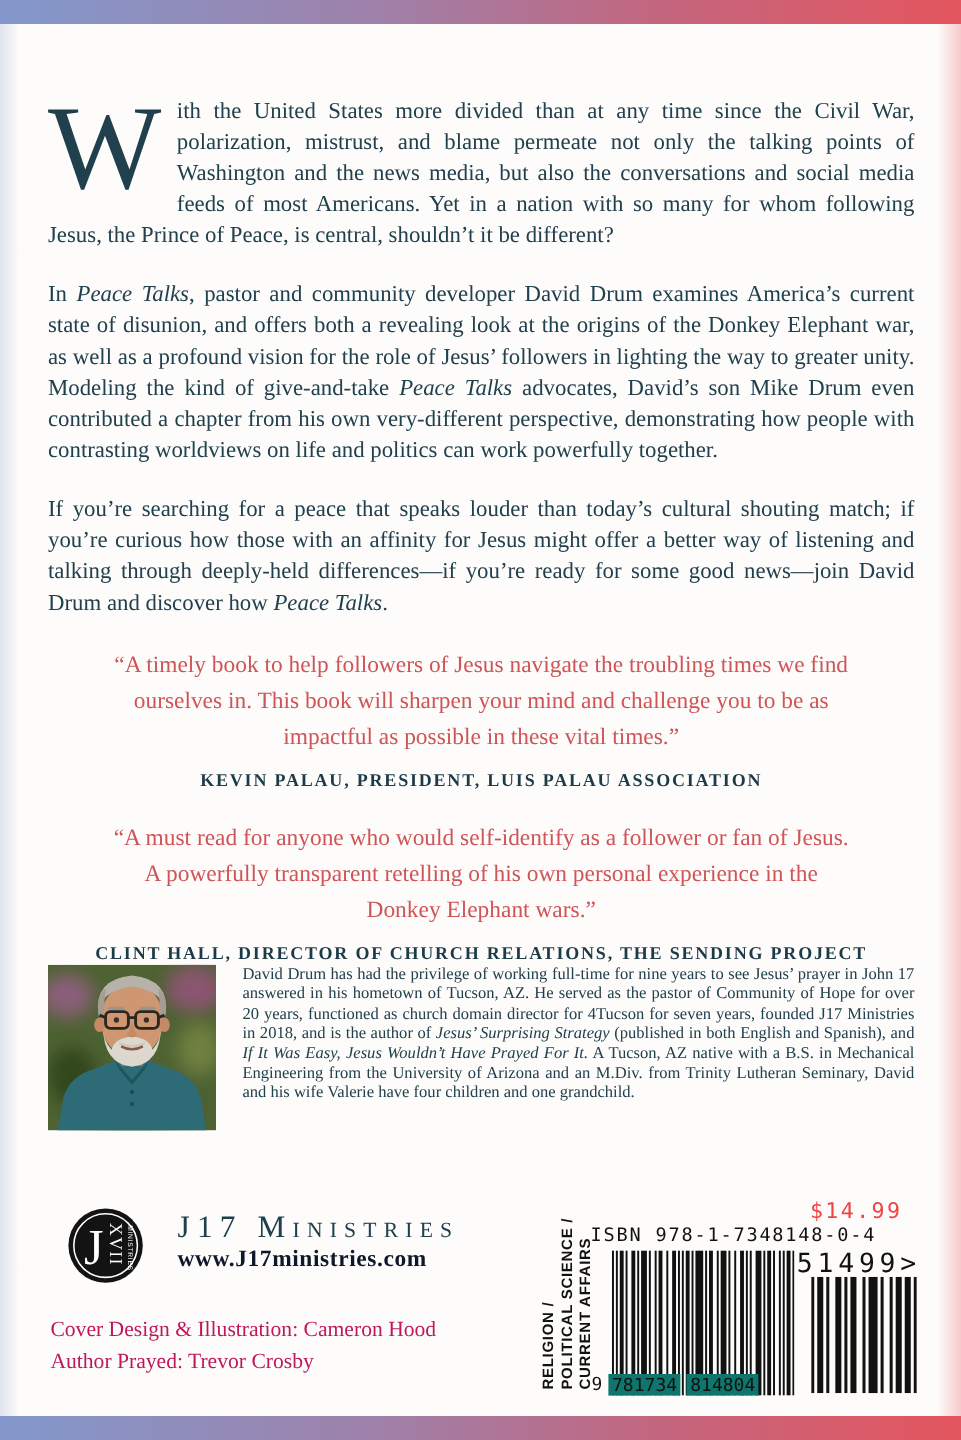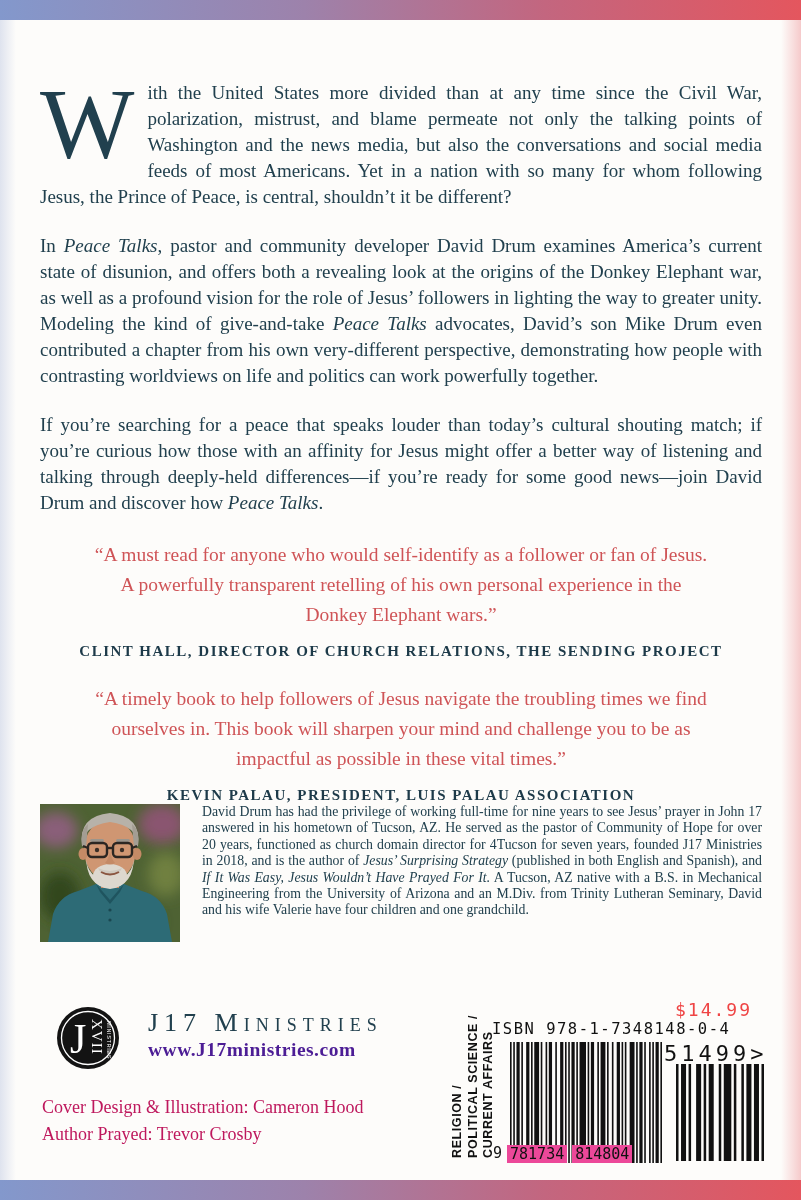--- a/index.html
+++ b/index.html
@@ -57,21 +57,21 @@
   
   .logo-svg{position:absolute;left:56px;top:1006px;width:64px;height:64px;}
   .pub-name{
     position:absolute;left:148px;top:1008px;
     font-size:26px;font-variant:small-caps;letter-spacing:6px;
     color:#21404e;white-space:nowrap;
   }
   .pub-site{
     position:absolute;left:148px;top:1039px;
     font-size:19.5px;font-weight:bold;letter-spacing:0.5px;
-    color:#4c1d95;white-space:nowrap;
+    color:#0f172a;white-space:nowrap;
   }
   .credits{position:absolute;left:42px;top:1094px;font-size:18px;line-height:27px;color:#be185d;font-family:Liberation Serif, serif;}
 
   .categories{
     position:absolute;left:450px;top:1158px;
     transform:rotate(-90deg);transform-origin:top left;
     font-family:"Liberation Sans",sans-serif;
     font-size:12.5px;font-weight:bold;letter-spacing:0.6px;
     line-height:15.5px;color:#111;white-space:nowrap;
   }
@@ -92,21 +92,21 @@
   }
   .barcode-main{position:absolute;left:510px;top:1042px;width:152px;height:121px;}
   .barcode-main svg{position:absolute;left:0;top:0;width:100%;height:100%;}
   .barcode-main svg rect{fill:#111;}
   .bc-digits{
     position:absolute;left:-17px;bottom:0;
     display:flex;align-items:flex-end;
     font-family:"DejaVu Sans Mono","Liberation Mono",monospace;
     font-size:15px;color:#111;
   }
-  .bc-digits .dbox{background:#ec4899;height:18px;line-height:19px;padding:0 3px;}
+  .bc-digits .dbox{background:#0f766e;height:18px;line-height:19px;padding:0 3px;}
   .bc-digits .dlead{margin-right:5px;line-height:19px;}
   .bc-digits .dgap{width:5px;}
   .barcode-supp{position:absolute;left:676px;top:1064px;width:88px;height:97px;}
   .barcode-supp svg{position:absolute;left:0;top:0;width:100%;height:100%;}
   .barcode-supp svg rect{fill:#111;}
 </style>
 </head>
 <body>
 
 <div class="cover">
@@ -115,27 +115,27 @@
   <div class="grad-bar bottom"></div>
   <div class="edge-tint left"></div>
   <div class="edge-tint right"></div>
 
   <main class="content">
     <p class="body-p"><span class="dropcap">W</span><span><span>ith the United States more divided than at any time since the Civil War, polarization, mistrust, and blame permeate not only the talking points of Washington and the news media, but also the conversations and social media feeds of most Americans. Yet in a nation with so many for whom following Jesus, the Prince of Peace, is central, shouldn’t it be different?</span></span></p>
     <p class="body-p"><span>In </span><i>Peace Talks</i><span>, pastor and community developer David Drum examines America’s current state of disunion, and offers both a revealing look at the origins of the Donkey Elephant war, as well as a profound vision for the role of Jesus’ followers in lighting the way to greater unity. Modeling the kind of give-and-take </span><i>Peace Talks</i><span> advocates, David’s son Mike Drum even contributed a chapter from his own very-different perspective, demonstrating how people with contrasting worldviews on life and politics can work powerfully together.</span></p>
     <p class="body-p"><span>If you’re searching for a peace that speaks louder than today’s cultural shouting match; if you’re curious how those with an affinity for Jesus might offer a better way of listening and talking through deeply-held differences—if you’re ready for some good news—join David Drum and discover how </span><i>Peace Talks</i><span>.</span></p>
 
     <div class="endorsement">
+      <p class="quote">“A timely book to help followers of Jesus navigate the troubling times we find ourselves in. This book will sharpen your mind and challenge you to be as impactful as possible in these vital times.”</p>
+      <p class="attr">KEVIN PALAU, PRESIDENT, LUIS PALAU ASSOCIATION</p>
+    </div>
+
+    <div class="endorsement">
       <p class="quote">“A must read for anyone who would self-identify as a follower or fan of Jesus. A powerfully transparent retelling of his own personal experience in the Donkey Elephant wars.”</p>
       <p class="attr">CLINT HALL, DIRECTOR OF CHURCH RELATIONS, THE SENDING PROJECT</p>
-    </div>
-
-    <div class="endorsement">
-      <p class="quote">“A timely book to help followers of Jesus navigate the troubling times we find ourselves in. This book will sharpen your mind and challenge you to be as impactful as possible in these vital times.”</p>
-      <p class="attr">KEVIN PALAU, PRESIDENT, LUIS PALAU ASSOCIATION</p>
     </div>
 
     <div class="author-row">
       <svg class="author-photo" viewBox="0 0 140 138" aria-hidden="true">
         <defs>
           <filter id="blur1" x="-40%" y="-40%" width="180%" height="180%">
               <feGaussianBlur stdDeviation="7"></feGaussianBlur>
             </filter>
         </defs>
         <rect x="0" y="0" width="140" height="138" fill="#4e6233"></rect>

